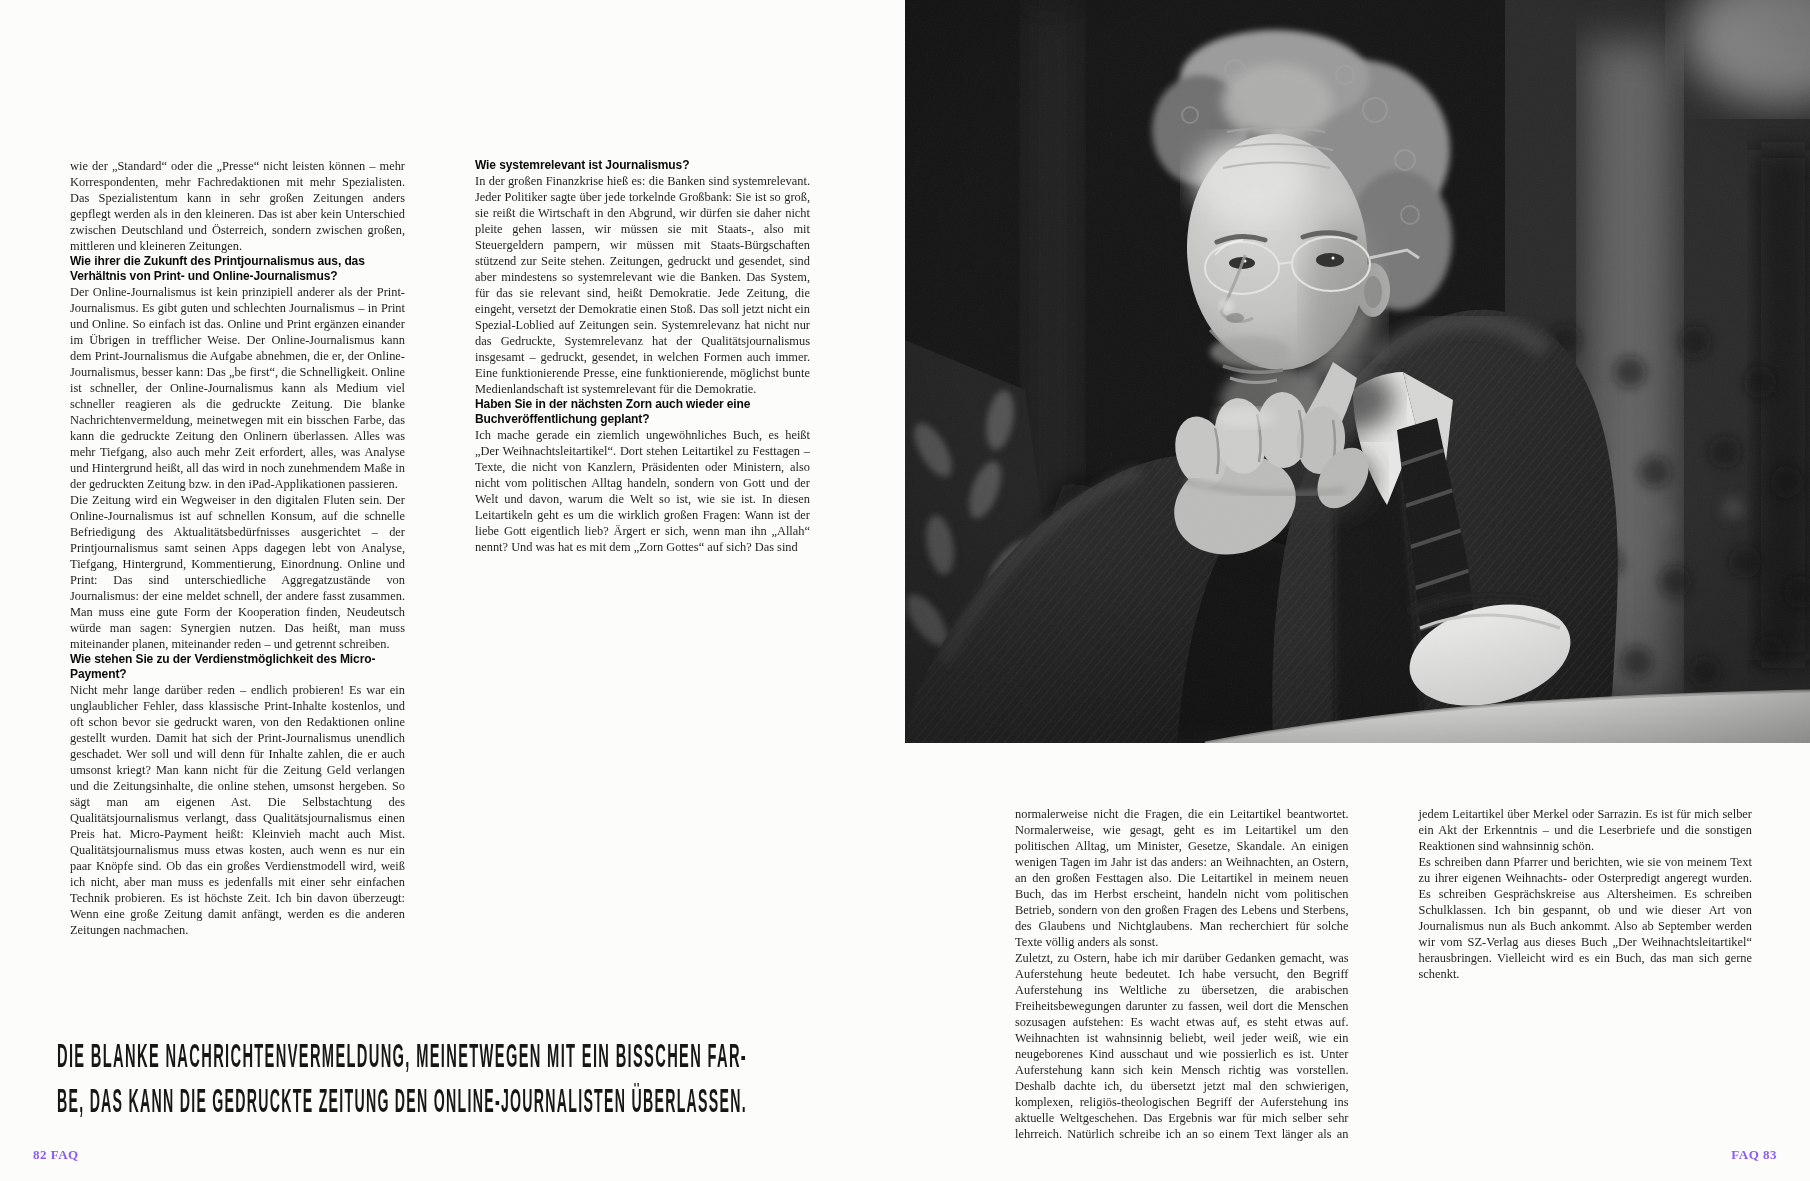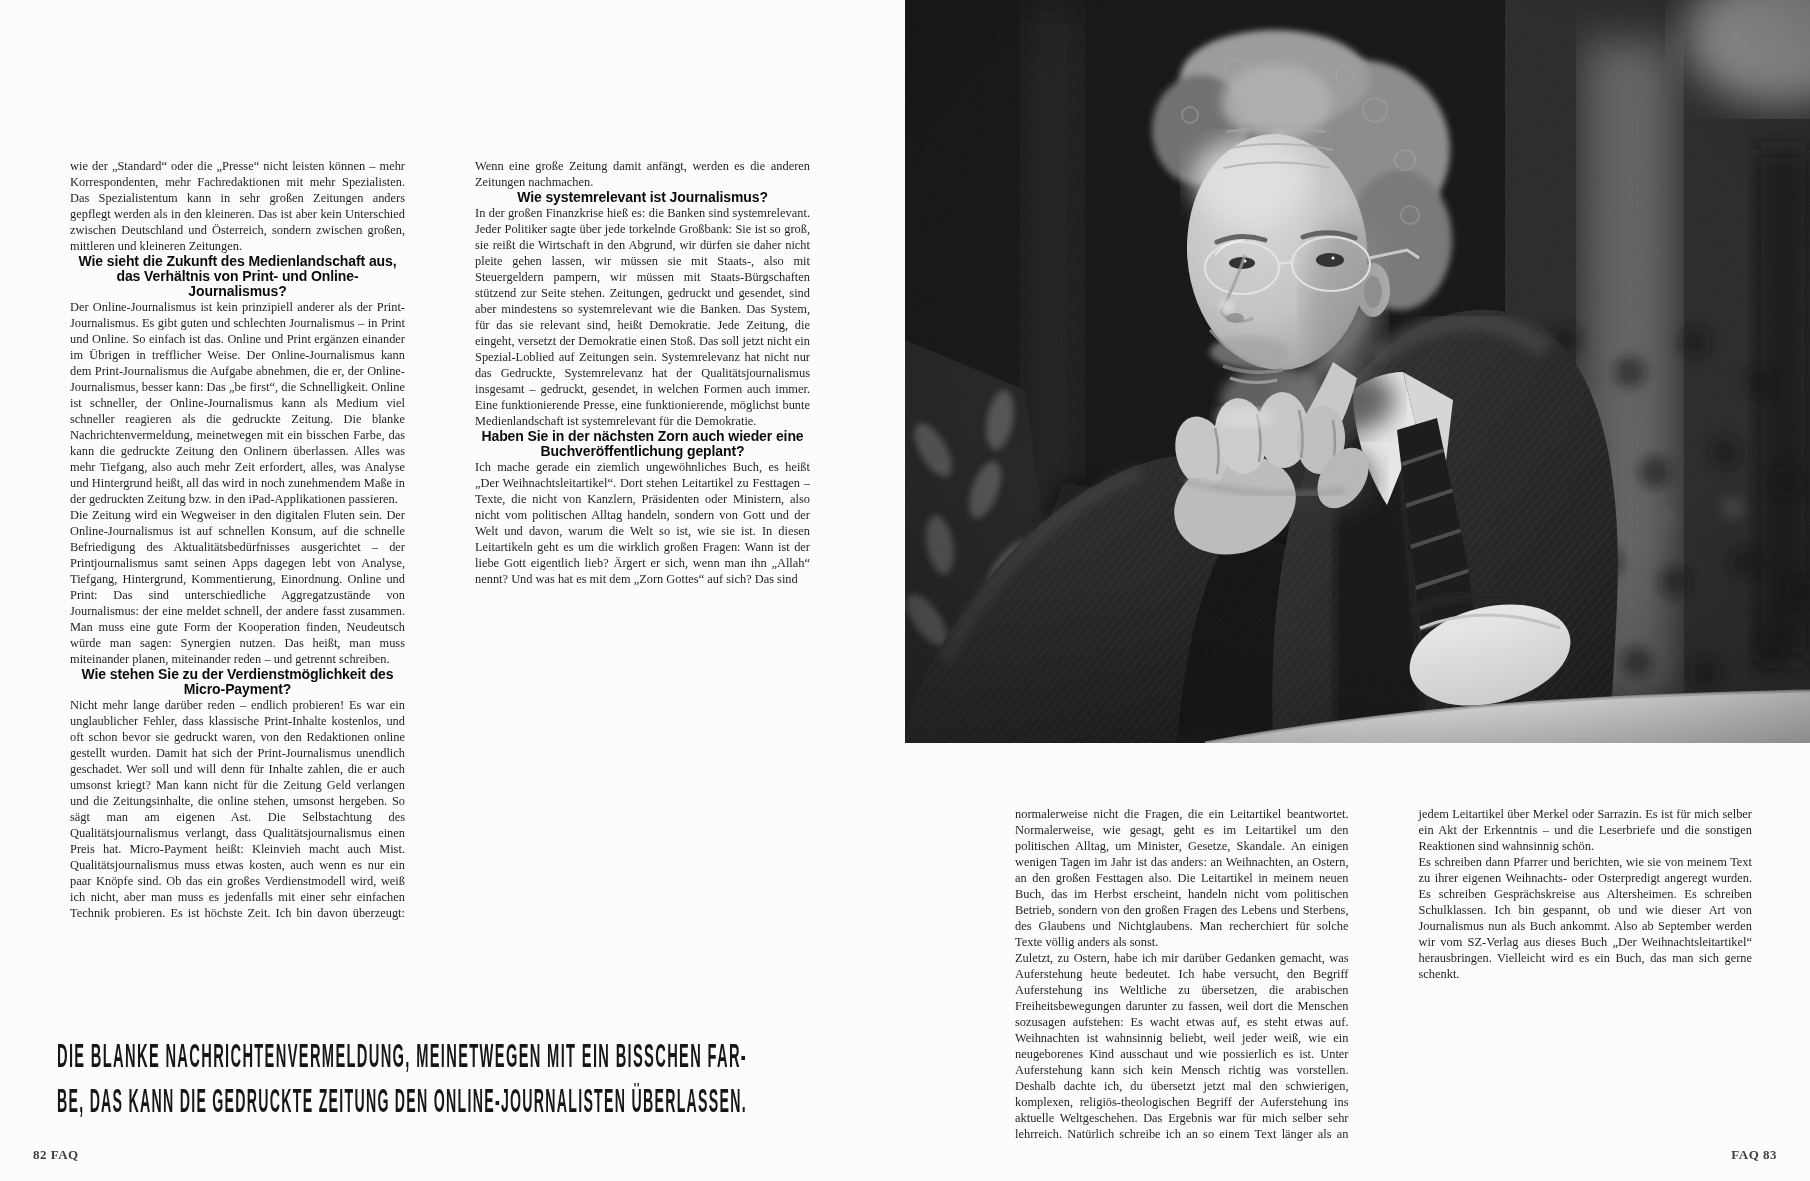--- a/index.html
+++ b/index.html
@@ -12,54 +12,54 @@
     position:absolute;
     column-count:2;column-gap:70px;column-fill:auto;
     font-size:12.4px;line-height:16px;text-align:justify;
     hyphens:auto;-webkit-hyphens:auto;overflow:hidden;
   }
   .textflow-left{left:70px;top:158px;width:740px;height:790px;}
   .textflow-right{left:1015px;top:806px;width:737px;height:336px;}
   .textflow p{margin:0;}
   .question{
     font-family:"Liberation Sans", sans-serif;font-weight:700;
-    font-size:14px;line-height:15px;color:#0b0b0a;
-    letter-spacing:-0.1px;margin:14px 0 3px 0;text-align:center;
+    font-size:12px;line-height:15px;color:#0b0b0a;
+    letter-spacing:-0.1px;margin:14px 0 3px 0;text-align:left;
   }
   .question:first-child{margin-top:0;}
   
   .pullquote{
     position:absolute;left:57px;top:1033px;width:690px;
     font-family:"Liberation Sans", sans-serif;font-weight:700;color:#171716;
   }
   .pullquote .line{height:45px;}
   .pullquote .fit-line{
     display:inline-block;white-space:nowrap;transform-origin:left top;
     font-size:33px;letter-spacing:3px;line-height:45px;
   }
   
   .folio{
     position:absolute;top:1147px;font-size:13px;font-weight:700;
-    letter-spacing:0.5px;color:#404040;
+    letter-spacing:0.5px;color:#8b5cf6;
   }
   .folio-left{left:33px;}
   .folio-right{right:33px;}
   
   .photo{position:absolute;left:905px;top:0;width:905px;height:743px;background:#101010;}
   .photo svg{display:block;}
 </style>
 </head>
 <body>
 
 <div class="spread">
 
   <div class="textflow textflow-left">
     <p>wie der „Standard“ oder die „Presse“ nicht leisten können – mehr Korrespondenten, mehr Fachredaktionen mit mehr Spezialisten. Das Spezialistentum kann in sehr großen Zeitungen anders gepflegt werden als in den kleineren. Das ist aber kein Unterschied zwischen Deutschland und Österreich, sondern zwischen großen, mittleren und kleineren Zeitungen.</p>
 
-    <p class="question">Wie sieht die Zukunft des Medienlandschaft aus, das Verhältnis von Print- und Online-Journalismus?</p>
+    <p class="question">Wie ihrer die Zukunft des Printjournalismus aus, das Verhältnis von Print- und Online-Journalismus?</p>
     <p>Der Online-Journalismus ist kein prinzipiell anderer als der Print-Journalismus. Es gibt guten und schlechten Journalismus – in Print und Online. So einfach ist das. Online und Print ergänzen einander im Übrigen in trefflicher Weise. Der Online-Journalismus kann dem Print-Journalismus die Aufgabe abnehmen, die er, der Online-Journalismus, besser kann: Das „be first“, die Schnelligkeit. Online ist schneller, der Online-Journalismus kann als Medium viel schneller reagieren als die gedruckte Zeitung. Die blanke Nachrichtenvermeldung, meinetwegen mit ein bisschen Farbe, das kann die gedruckte Zeitung den Onlinern überlassen. Alles was mehr Tiefgang, also auch mehr Zeit erfordert, alles, was Analyse und Hintergrund heißt, all das wird in noch zunehmendem Maße in der gedruckten Zeitung bzw. in den iPad-Applikationen passieren.</p>
     <p>Die Zeitung wird ein Wegweiser in den digitalen Fluten sein. Der Online-Journalismus ist auf schnellen Konsum, auf die schnelle Befriedigung des Aktualitätsbedürfnisses ausgerichtet – der Printjournalismus samt seinen Apps dagegen lebt von Analyse, Tiefgang, Hintergrund, Kommentierung, Einordnung. Online und Print: Das sind unterschiedliche Aggregatzustände von Journalismus: der eine meldet schnell, der andere fasst zusammen. Man muss eine gute Form der Kooperation finden, Neudeutsch würde man sagen: Synergien nutzen. Das heißt, man muss miteinander planen, miteinander reden – und getrennt schreiben.</p>
 
     <p class="question">Wie stehen Sie zu der Verdienstmöglichkeit des Micro-Payment?</p>
     <p>Nicht mehr lange darüber reden – endlich probieren! Es war ein unglaublicher Fehler, dass klassische Print-Inhalte kostenlos, und oft schon bevor sie gedruckt waren, von den Redaktionen online gestellt wurden. Damit hat sich der Print-Journalismus unendlich geschadet. Wer soll und will denn für Inhalte zahlen, die er auch umsonst kriegt? Man kann nicht für die Zeitung Geld verlangen und die Zeitungsinhalte, die online stehen, umsonst hergeben. So sägt man am eigenen Ast. Die Selbstachtung des Qualitätsjournalismus verlangt, dass Qualitätsjournalismus einen Preis hat. Micro-Payment heißt: Kleinvieh macht auch Mist. Qualitätsjournalismus muss etwas kosten, auch wenn es nur ein paar Knöpfe sind. Ob das ein großes Verdienstmodell wird, weiß ich nicht, aber man muss es jedenfalls mit einer sehr einfachen Technik probieren. Es ist höchste Zeit. Ich bin davon überzeugt: Wenn eine große Zeitung damit anfängt, werden es die anderen Zeitungen nachmachen.</p>
 
     <p class="question">Wie systemrelevant ist Journalismus?</p>
     <p>In der großen Finanzkrise hieß es: die Banken sind systemrelevant. Jeder Politiker sagte über jede torkelnde Großbank: Sie ist so groß, sie reißt die Wirtschaft in den Abgrund, wir dürfen sie daher nicht pleite gehen lassen, wir müssen sie mit Staats-, also mit Steuergeldern pampern, wir müssen mit Staats-Bürgschaften stützend zur Seite stehen. Zeitungen, gedruckt und gesendet, sind aber mindestens so systemrelevant wie die Banken. Das System, für das sie relevant sind, heißt Demokratie. Jede Zeitung, die eingeht, versetzt der Demokratie einen Stoß. Das soll jetzt nicht ein Spezial-Loblied auf Zeitungen sein. Systemrelevanz hat nicht nur das Gedruckte, Systemrelevanz hat der Qualitätsjournalismus insgesamt – gedruckt, gesendet, in welchen Formen auch immer. Eine funktionierende Presse, eine funktionierende, möglichst bunte Medienlandschaft ist systemrelevant für die Demokratie.</p>
 
     <p class="question">Haben Sie in der nächsten Zorn auch wieder eine Buchveröffentlichung geplant?</p>

